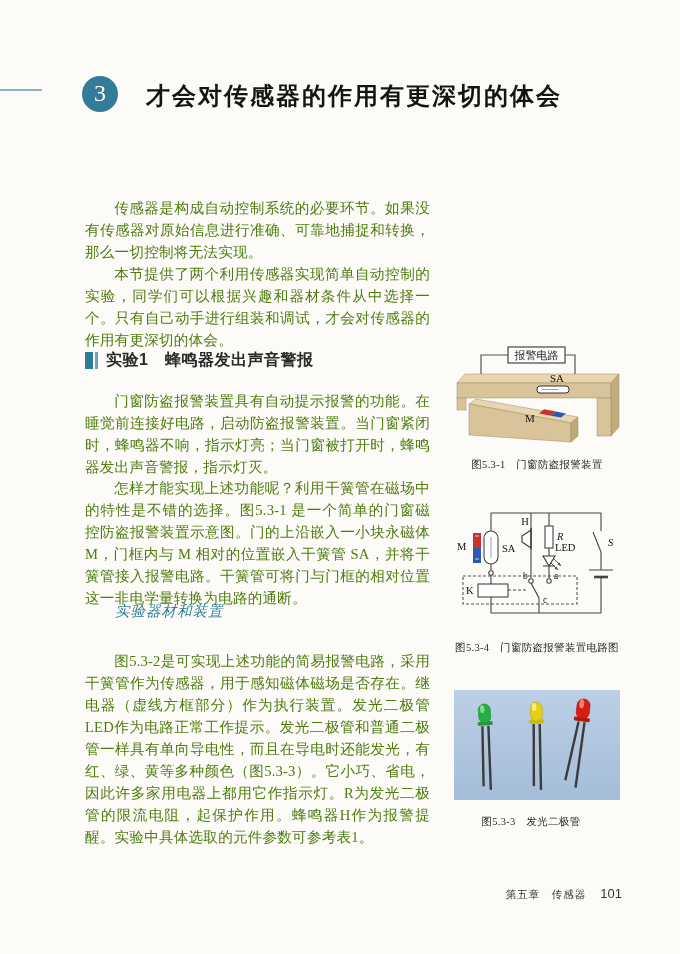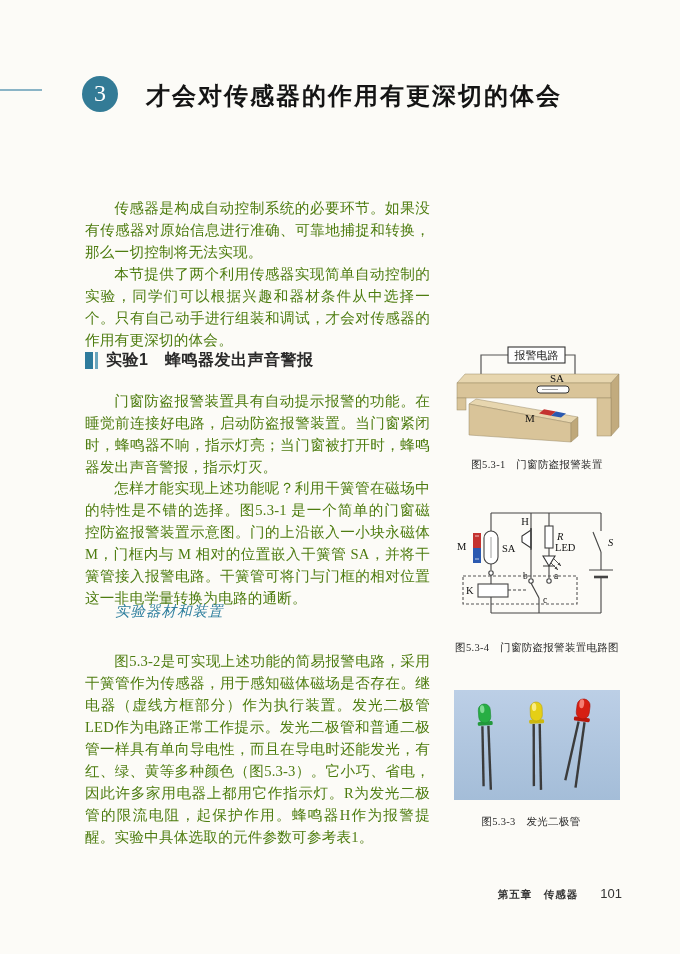--- a/index.html
+++ b/index.html
@@ -39,23 +39,23 @@
   .figure .caption{
     margin-top:15px;text-align:center;font-size:10.5px;color:#2b2b2b;
     letter-spacing:0.3px;white-space:nowrap;
   }
   #fig1{top:341px;}
   #fig2{top:486px;}
   #fig3{top:690px;left:454px;width:154px;}
   .footer{
     position:absolute;top:884px;left:0;width:622px;text-align:right;
   }
-  .footer .chap{font-size:10.5px;color:#333;letter-spacing:1px;font-weight:bold;}
+  .footer .chap{font-size:10.5px;color:#333;letter-spacing:1px;}
   .footer .pnum{
-    font-size:13px;color:#333;margin-left:22px;
+    font-size:13px;color:#333;margin-left:14px;
     font-family:"Liberation Sans","DejaVu Sans",sans-serif;
   }
   svg{display:block;}
 </style>
 </head>
 <body>
 
 <div class="page">
 
   <div class="top-rule"></div>

